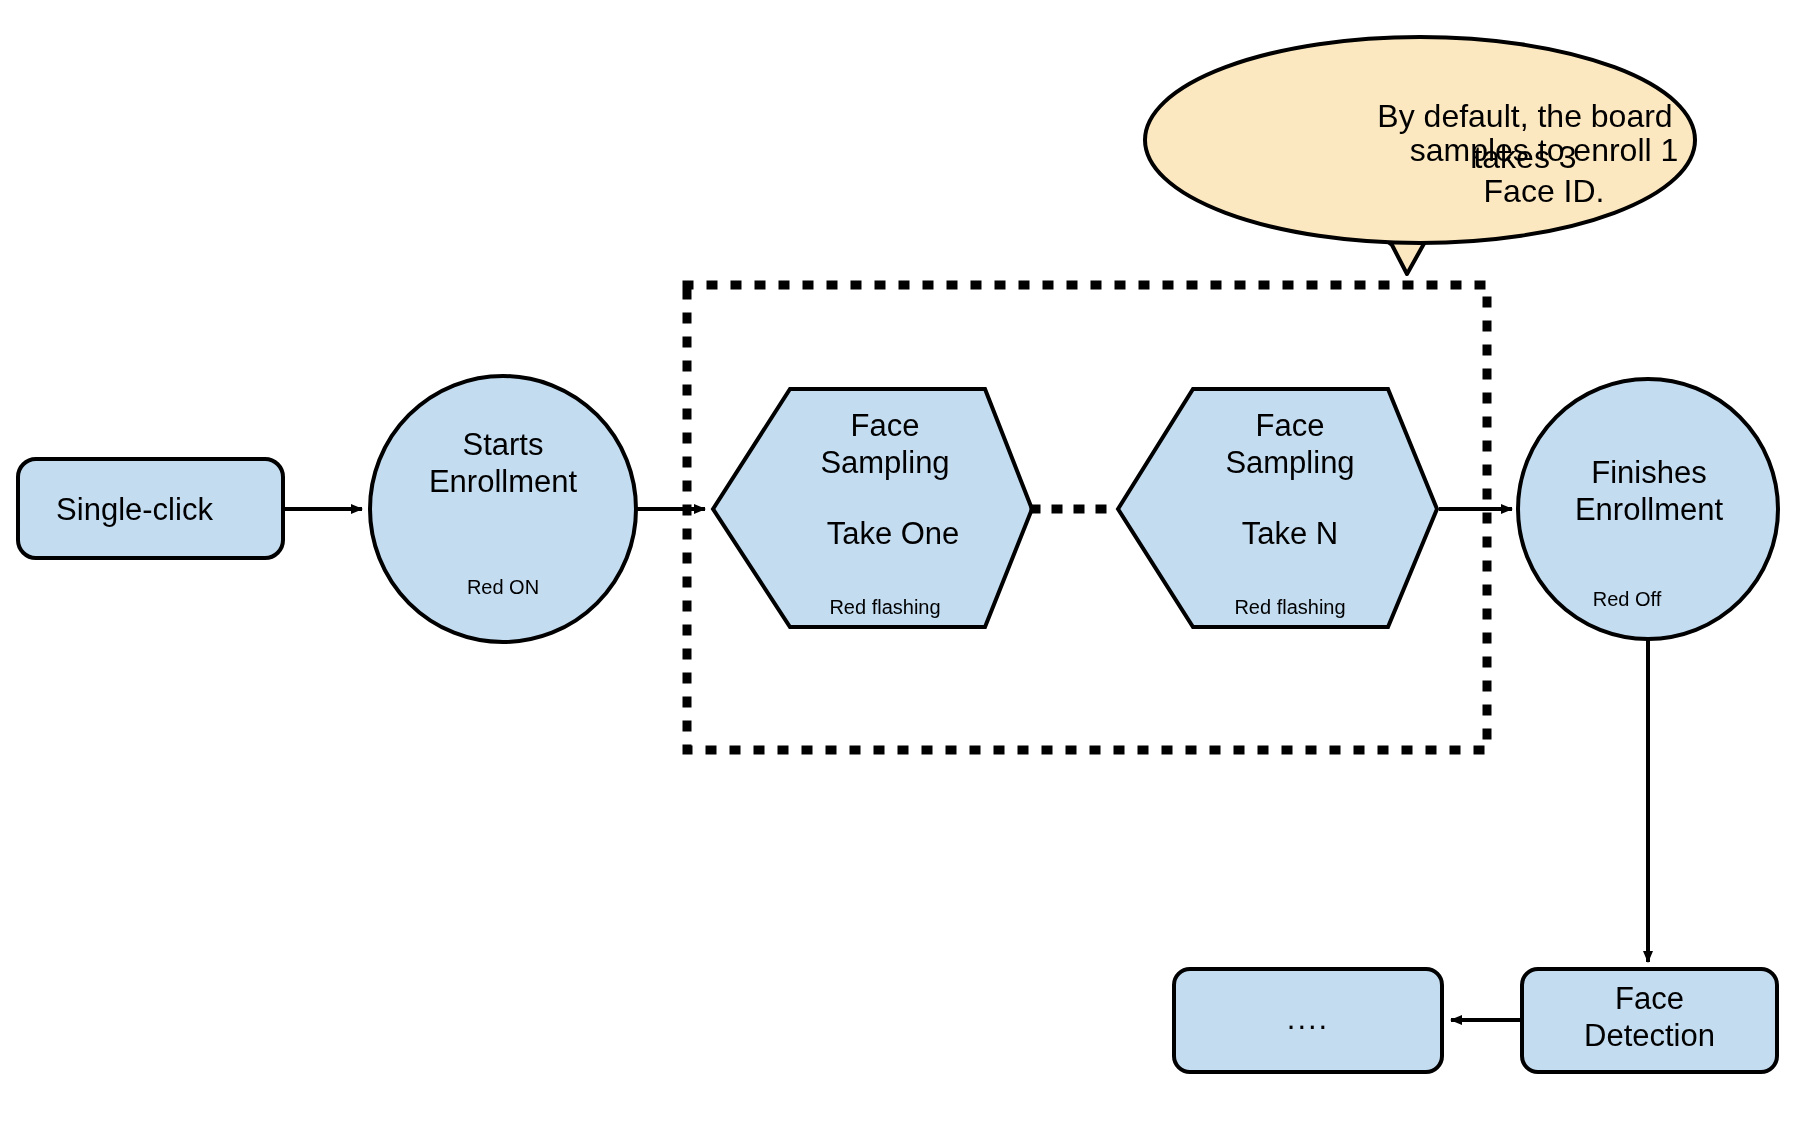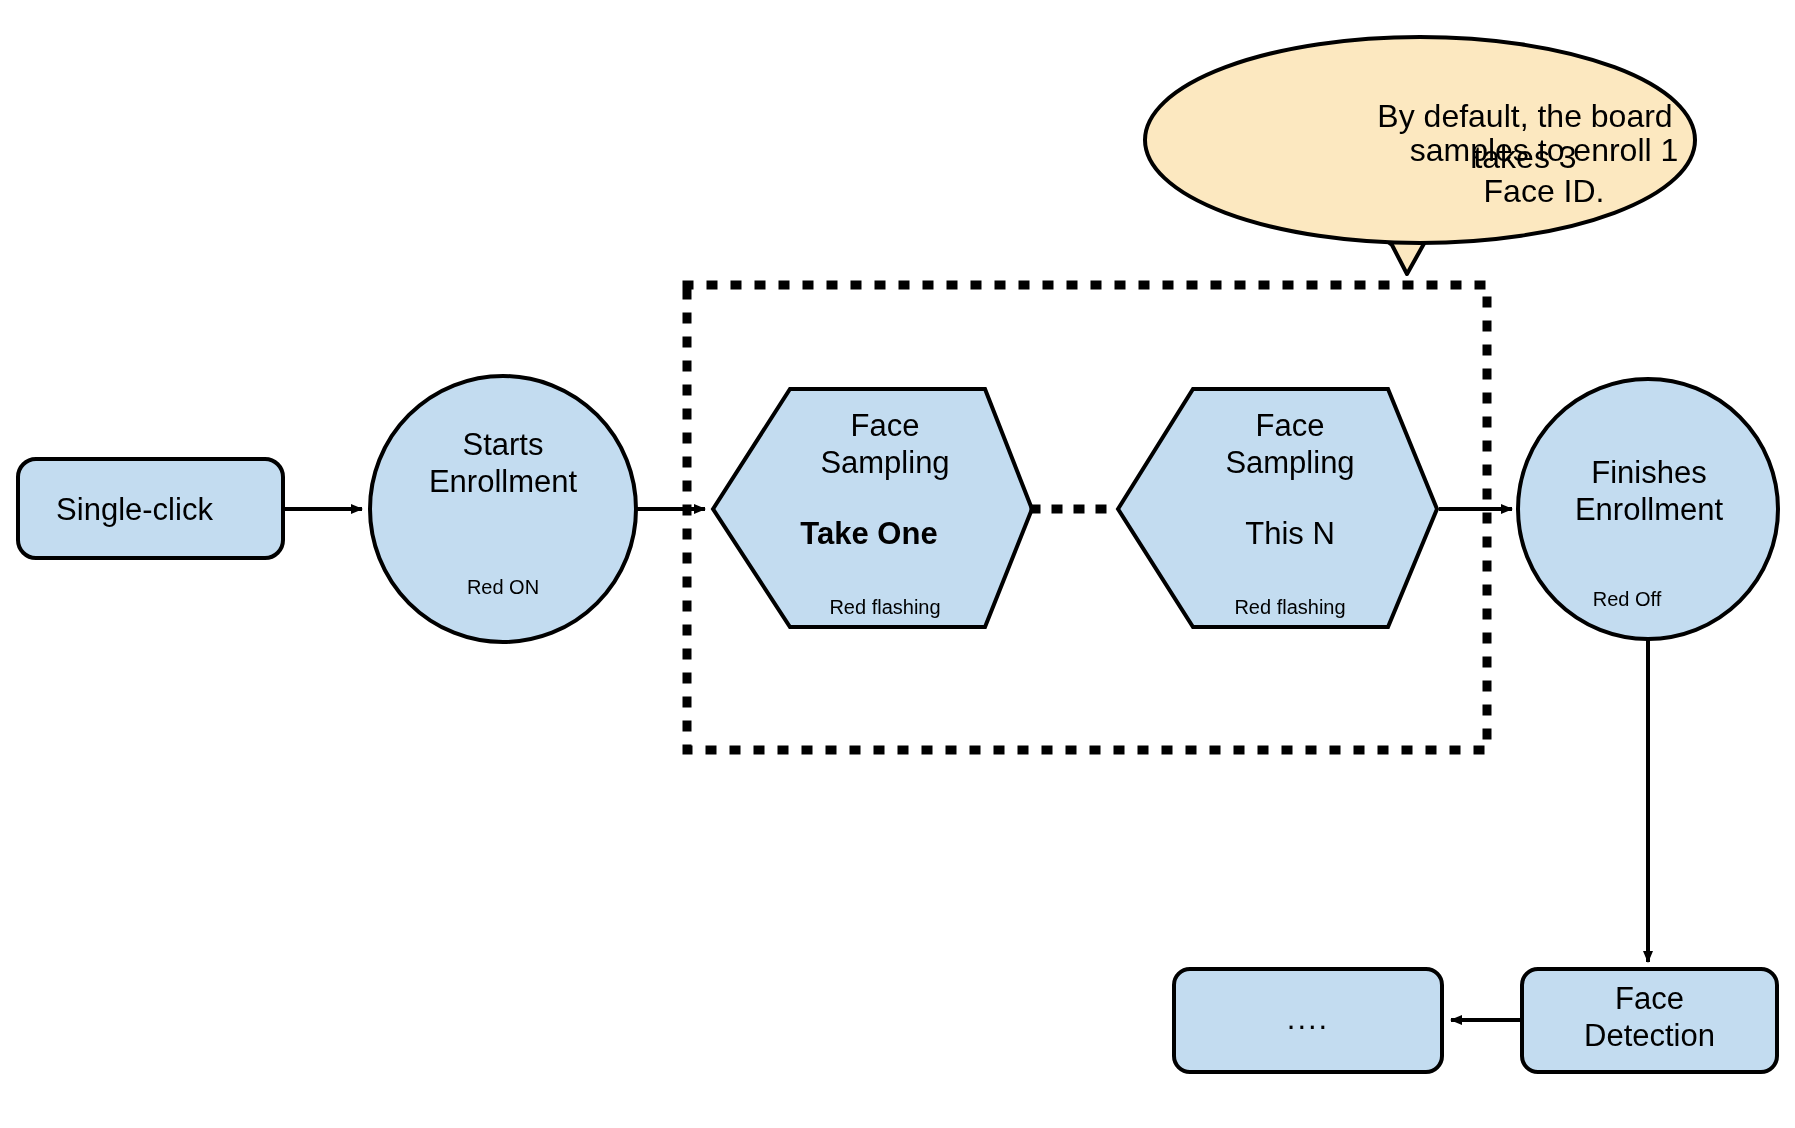--- a/index.html
+++ b/index.html
@@ -93,26 +93,26 @@
   </svg>
 
   <div class="node-label lbl-main" style="left:2px; top:492px; width:265px;">Single-click</div>
 
   <div class="node-label lbl-main" style="left:373px; top:427px; width:260px;text-align:center;">Starts
 Enrollment</div>
   <div class="node-label lbl-small" style="left:373px; top:576px; width:260px;">Red ON</div>
 
   <div class="node-label lbl-main" style="left:750px; top:408px; width:270px;">Face
 Sampling</div>
-  <div class="node-label lbl-main" style="left:734px; top:516px; width:270px;font-weight:bold;">Take One</div>
+  <div class="node-label lbl-main" style="left:758px; top:516px; width:270px;">Take One</div>
   <div class="node-label lbl-small" style="left:750px; top:596px; width:270px;">Red flashing</div>
 
   <div class="node-label lbl-main" style="left:1155px; top:408px; width:270px;">Face
 Sampling</div>
-  <div class="node-label lbl-main" style="left:1155px; top:516px; width:270px;">This N</div>
+  <div class="node-label lbl-main" style="left:1155px; top:516px; width:270px;">Take N</div>
   <div class="node-label lbl-small" style="left:1155px; top:596px; width:270px;">Red flashing</div>
 
   <div class="node-label lbl-main" style="left:1518px; top:455px; width:262px;">Finishes
 Enrollment</div>
   <div class="node-label lbl-small" style="left:1496px; top:588px; width:262px;">Red Off</div>
 
   <div class="node-label lbl-main" style="left:1522px; top:981px; width:255px;">Face
 Detection</div>
 
   <div class="node-label lbl-dots" style="left:1174px; top:1001px; width:268px;">....</div>

